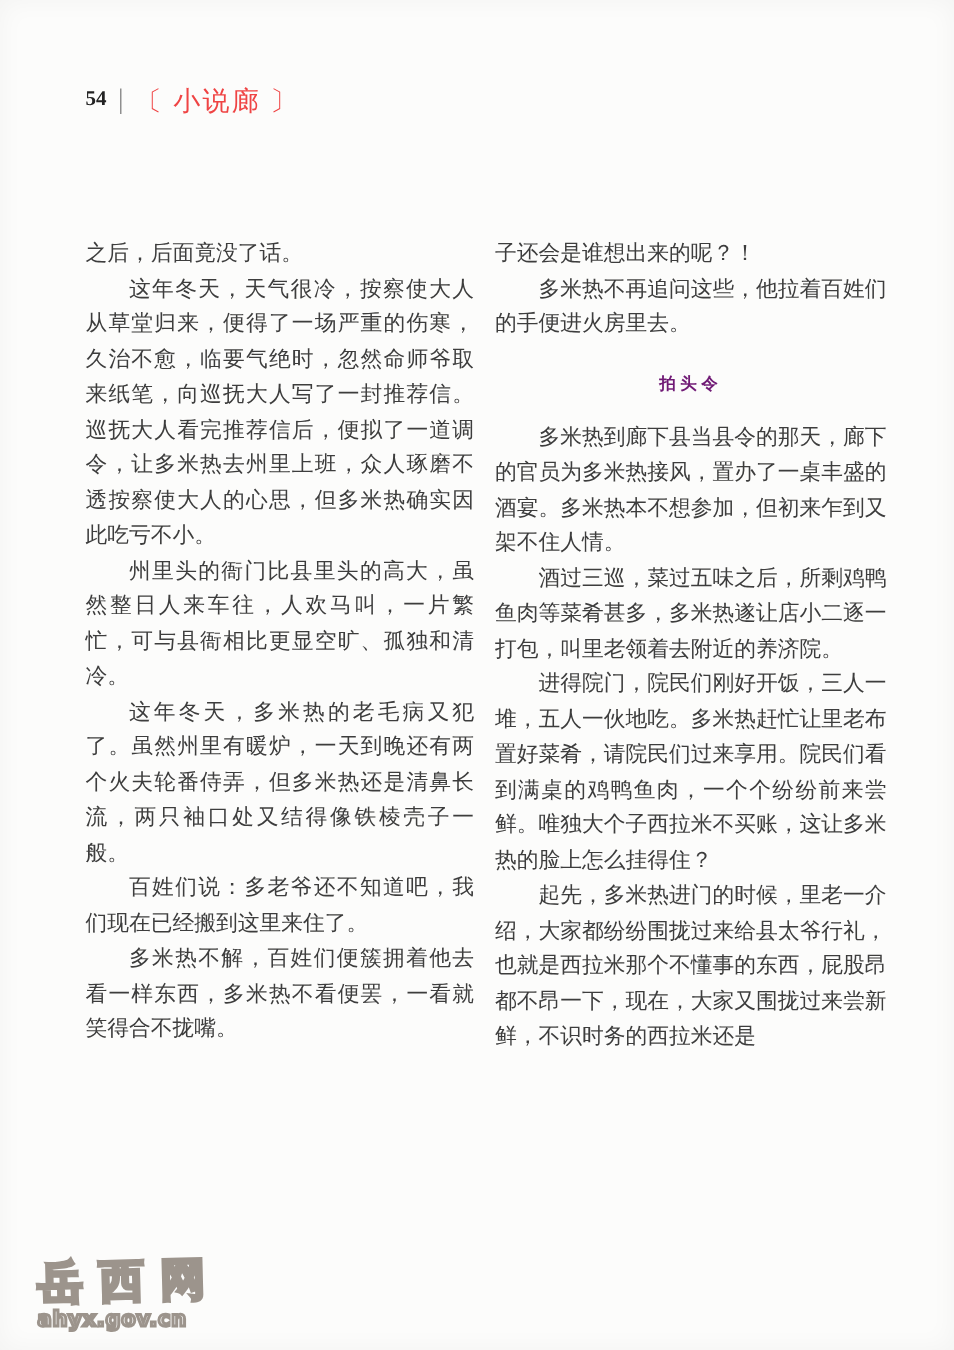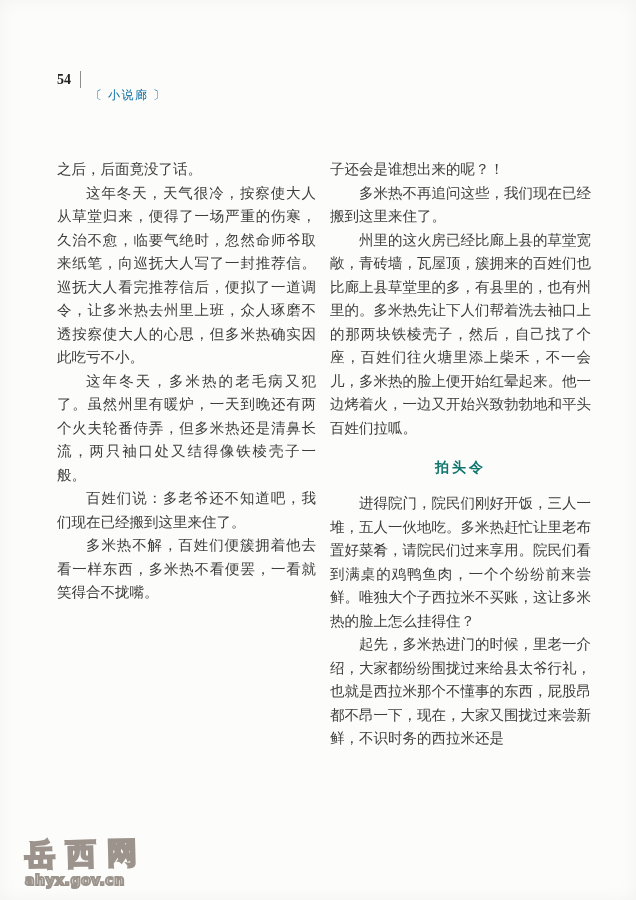--- a/index.html
+++ b/index.html
@@ -18,36 +18,36 @@
     display:flex;align-items:center;
   }
   .page-num{
     font-size:14px;font-weight:bold;color:#222;
     font-family:"Liberation Serif","DejaVu Serif",serif;
   }
   .header-divider{
     width:1px;height:17px;background:#8f8f8f;margin:0 9px;
   }
   .section-label{
-    font-size:12px;color:#0369a1;letter-spacing:1.5px;margin-top:32px;
+    font-size:18px;color:#ef4444;letter-spacing:1.5px;
   }
   
   .col{
     position:absolute;top:158px;
     font-size:14.5px;line-height:23.5px;color:#3d3d3d;
     text-align:justify;
   }
   .col-left{left:57px;width:259px;}
   .col-right{left:330px;width:261px;}
   p.para{margin:0;text-indent:2em;}
   p.para.no-indent{text-indent:0;}
   .chapter-heading{
     margin:15px 0 13px;
     text-align:center;
-    font-size:14px;font-weight:bold;color:#0f766e;
+    font-size:11px;font-weight:bold;color:#701a75;
     font-family:"Liberation Sans","DejaVu Sans",sans-serif;
     letter-spacing:3px;line-height:24px;
   }
   
   .watermark{
     position:absolute;left:25px;top:834px;
     color:#fdfdfc;
     font-family:"DejaVu Sans","Liberation Sans",sans-serif;
     user-select:none;
   }
@@ -70,32 +70,34 @@
   <header class="page-header">
     <span class="page-num">54</span>
     <span class="header-divider"></span>
     <span class="section-label">〔 小说廊 〕</span>
   </header>
 
   <main>
     <div class="col col-left" id="col-left">
         <p class="para no-indent">之后，后面竟没了话。</p>
         <p class="para">这年冬天，天气很冷，按察使大人从草堂归来，便得了一场严重的伤寒，久治不愈，临要气绝时，忽然命师爷取来纸笔，向巡抚大人写了一封推荐信。巡抚大人看完推荐信后，便拟了一道调令，让多米热去州里上班，众人琢磨不透按察使大人的心思，但多米热确实因此吃亏不小。</p>
+        <p class="para">州里头的衙门比县里头的高大，虽然整日人来车往，人欢马叫，一片繁忙，可与县衙相比更显空旷、孤独和清冷。</p>
         <p class="para">这年冬天，多米热的老毛病又犯了。虽然州里有暖炉，一天到晚还有两个火夫轮番侍弄，但多米热还是清鼻长流，两只袖口处又结得像铁棱壳子一般。</p>
         <p class="para">百姓们说：多老爷还不知道吧，我们现在已经搬到这里来住了。</p>
         <p class="para">多米热不解，百姓们便簇拥着他去看一样东西，多米热不看便罢，一看就笑得合不拢嘴。</p>
       </div>
     <div class="col col-right">
       <div id="right-group1">
           <p class="para no-indent">子还会是谁想出来的呢？！</p>
-          <p class="para">多米热不再追问这些，我们现在已经搬到这里来住了。</p>
-          <p class="para">州里的这火房已经比廊上县的草堂宽敞，青砖墙，瓦屋顶，簇拥来的百姓们也比廊上县草堂里的多，有县里的，也有州里的。多米热先让下人们帮着洗去袖口上的那两块铁棱壳子，然后，自己找了个座，百姓们往火塘里添上柴禾，不一会儿，多米热的脸上便开始红晕起来。他一边烤着火，一边又开始兴致勃勃地和平头百姓们拉呱。</p>
+          <p class="para">多米热不再追问这些，他拉着百姓们的手便进火房里去。</p>
         </div>
       <h2 class="chapter-heading">拍头令</h2>
       <div id="right-group2">
+          <p class="para">多米热到廊下县当县令的那天，廊下的官员为多米热接风，置办了一桌丰盛的酒宴。多米热本不想参加，但初来乍到又架不住人情。</p>
+          <p class="para">酒过三巡，菜过五味之后，所剩鸡鸭鱼肉等菜肴甚多，多米热遂让店小二逐一打包，叫里老领着去附近的养济院。</p>
           <p class="para">进得院门，院民们刚好开饭，三人一堆，五人一伙地吃。多米热赶忙让里老布置好菜肴，请院民们过来享用。院民们看到满桌的鸡鸭鱼肉，一个个纷纷前来尝鲜。唯独大个子西拉米不买账，这让多米热的脸上怎么挂得住？</p>
           <p class="para">起先，多米热进门的时候，里老一介绍，大家都纷纷围拢过来给县太爷行礼，也就是西拉米那个不懂事的东西，屁股昂都不昂一下，现在，大家又围拢过来尝新鲜，不识时务的西拉米还是</p>
         </div>
     </div>
   </main>
 
   <div class="watermark">
     <div class="wm-name">岳西网</div>
     <div class="wm-url">ahyx.gov.cn</div>
   </div>

